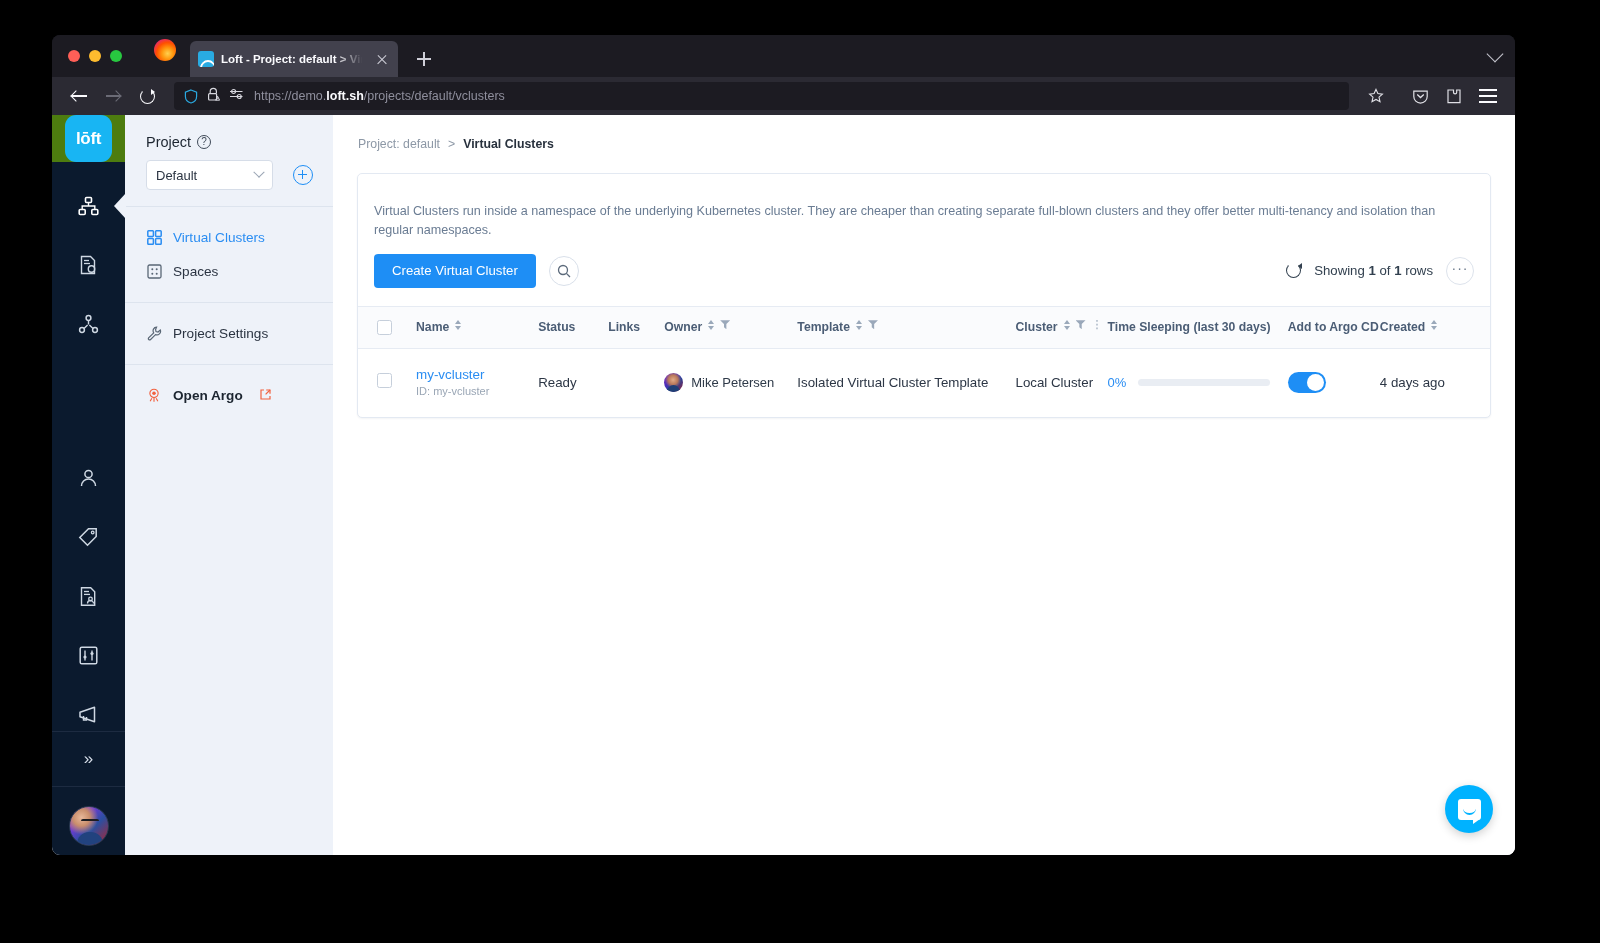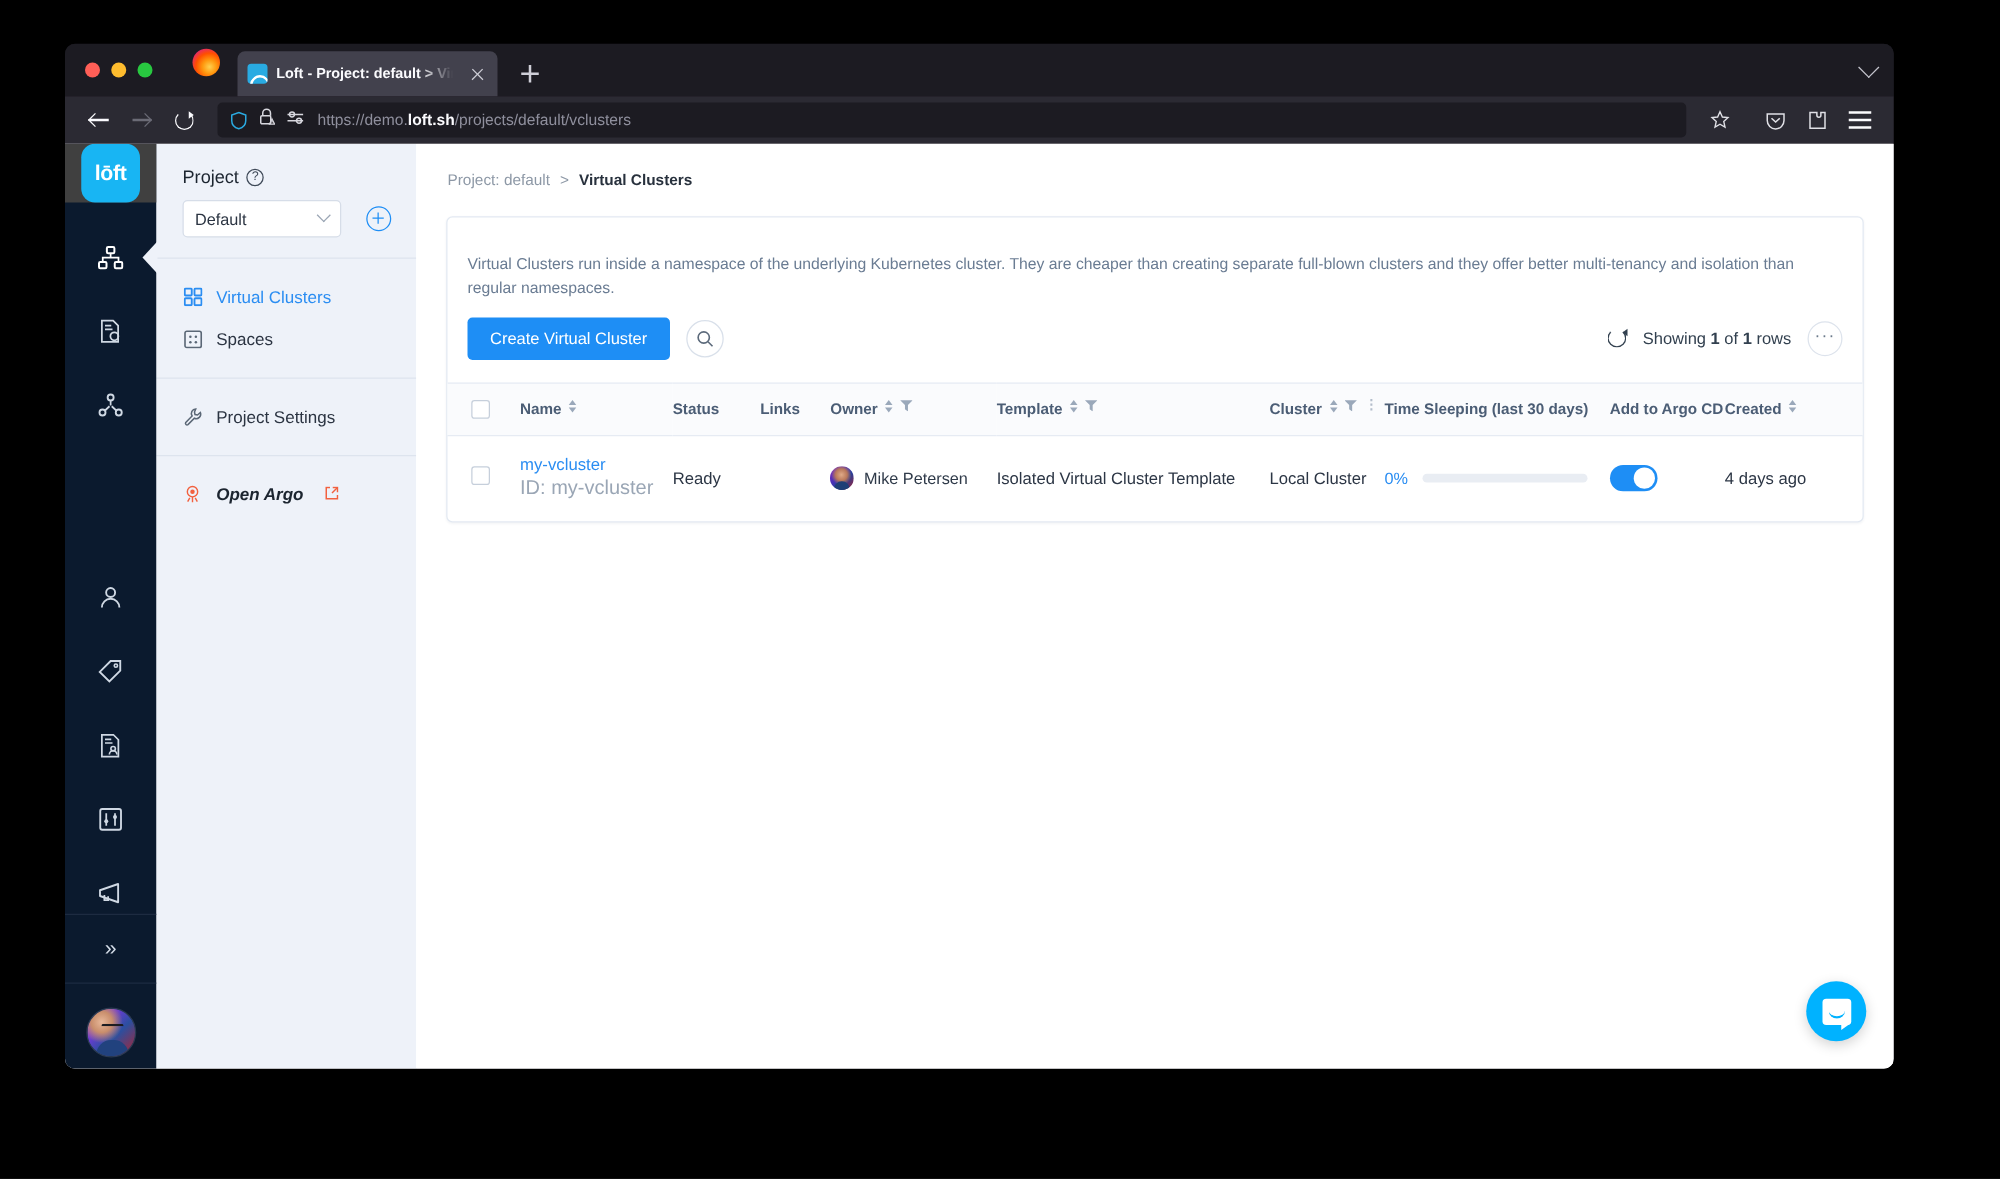--- a/index.html
+++ b/index.html
@@ -211,21 +211,21 @@
     display: flex;
     flex-direction: column;
     align-items: center;
     flex: none;
     position: relative;
   }
   .rail-logo-wrap {
     height: 78px;
     display: flex; align-items: flex-start; justify-content: center;
     width: 100%;
-    background: #404040;
+    background: #4d7c0f;
   }
   .loft-logo {
     width: 47px; height: 47px;
     background: #18b5f3;
     border-radius: 11px;
     display: flex; align-items: center; justify-content: center;
     color: #fff;
     font-size: 17px;
     font-weight: bold;
     letter-spacing: -0.3px;
@@ -338,21 +338,21 @@
   .nav-item {
     height: 34px;
     display: flex; align-items: center; gap: 11px;
     padding-left: 21px;
     font-size: 13.6px;
     color: #2b3442;
   }
   .nav-item .ni-icon { width: 16px; height: 16px; display: flex; align-items: center; justify-content: center; color: #5a6776; flex: none; }
   .nav-item.active { color: #2a8df2; }
   .nav-item.active .ni-icon { color: #2a8df2; }
-  .nav-item.bold { font-weight: bold; color: #1c2530; font-style: italic; }
+  .nav-item.bold { font-weight: bold; color: #1c2530; }
   .ext-ico { margin-left: 6px; color: #f2613f; }
 
   .argo-ico {
     width: 17px; height: 17px;
     position: relative;
     flex: none;
   }
 
   
   .content {
@@ -475,21 +475,21 @@
 
   table.grid tbody td {
     height: 68px;
     font-size: 13.3px;
     color: #2c3645;
     padding: 0;
     vertical-align: middle;
     border-bottom: 1px solid transparent;
   }
   .cell-name a { color: #2a8df2; font-size: 13.4px; text-decoration: none; display:block; }
-  .cell-name .idline { color: #9aa6b5; font-size: 16px; margin-top: 3px; }
+  .cell-name .idline { color: #9aa6b5; font-size: 11px; margin-top: 3px; }
   .owner-cell { display: flex; align-items: center; gap: 8px; }
   .owner-av {
     width: 19px; height: 19px; border-radius: 50%;
     background:
       radial-gradient(circle at 48% 36%, #e0aa88 0%, #b9785a 30%, transparent 52%),
       linear-gradient(135deg, #8b2fbf 0%, #4a2fb8 38%, #27409a 60%, #a81e2d 100%);
     flex: none;
     position: relative;
     overflow: hidden;
   }

